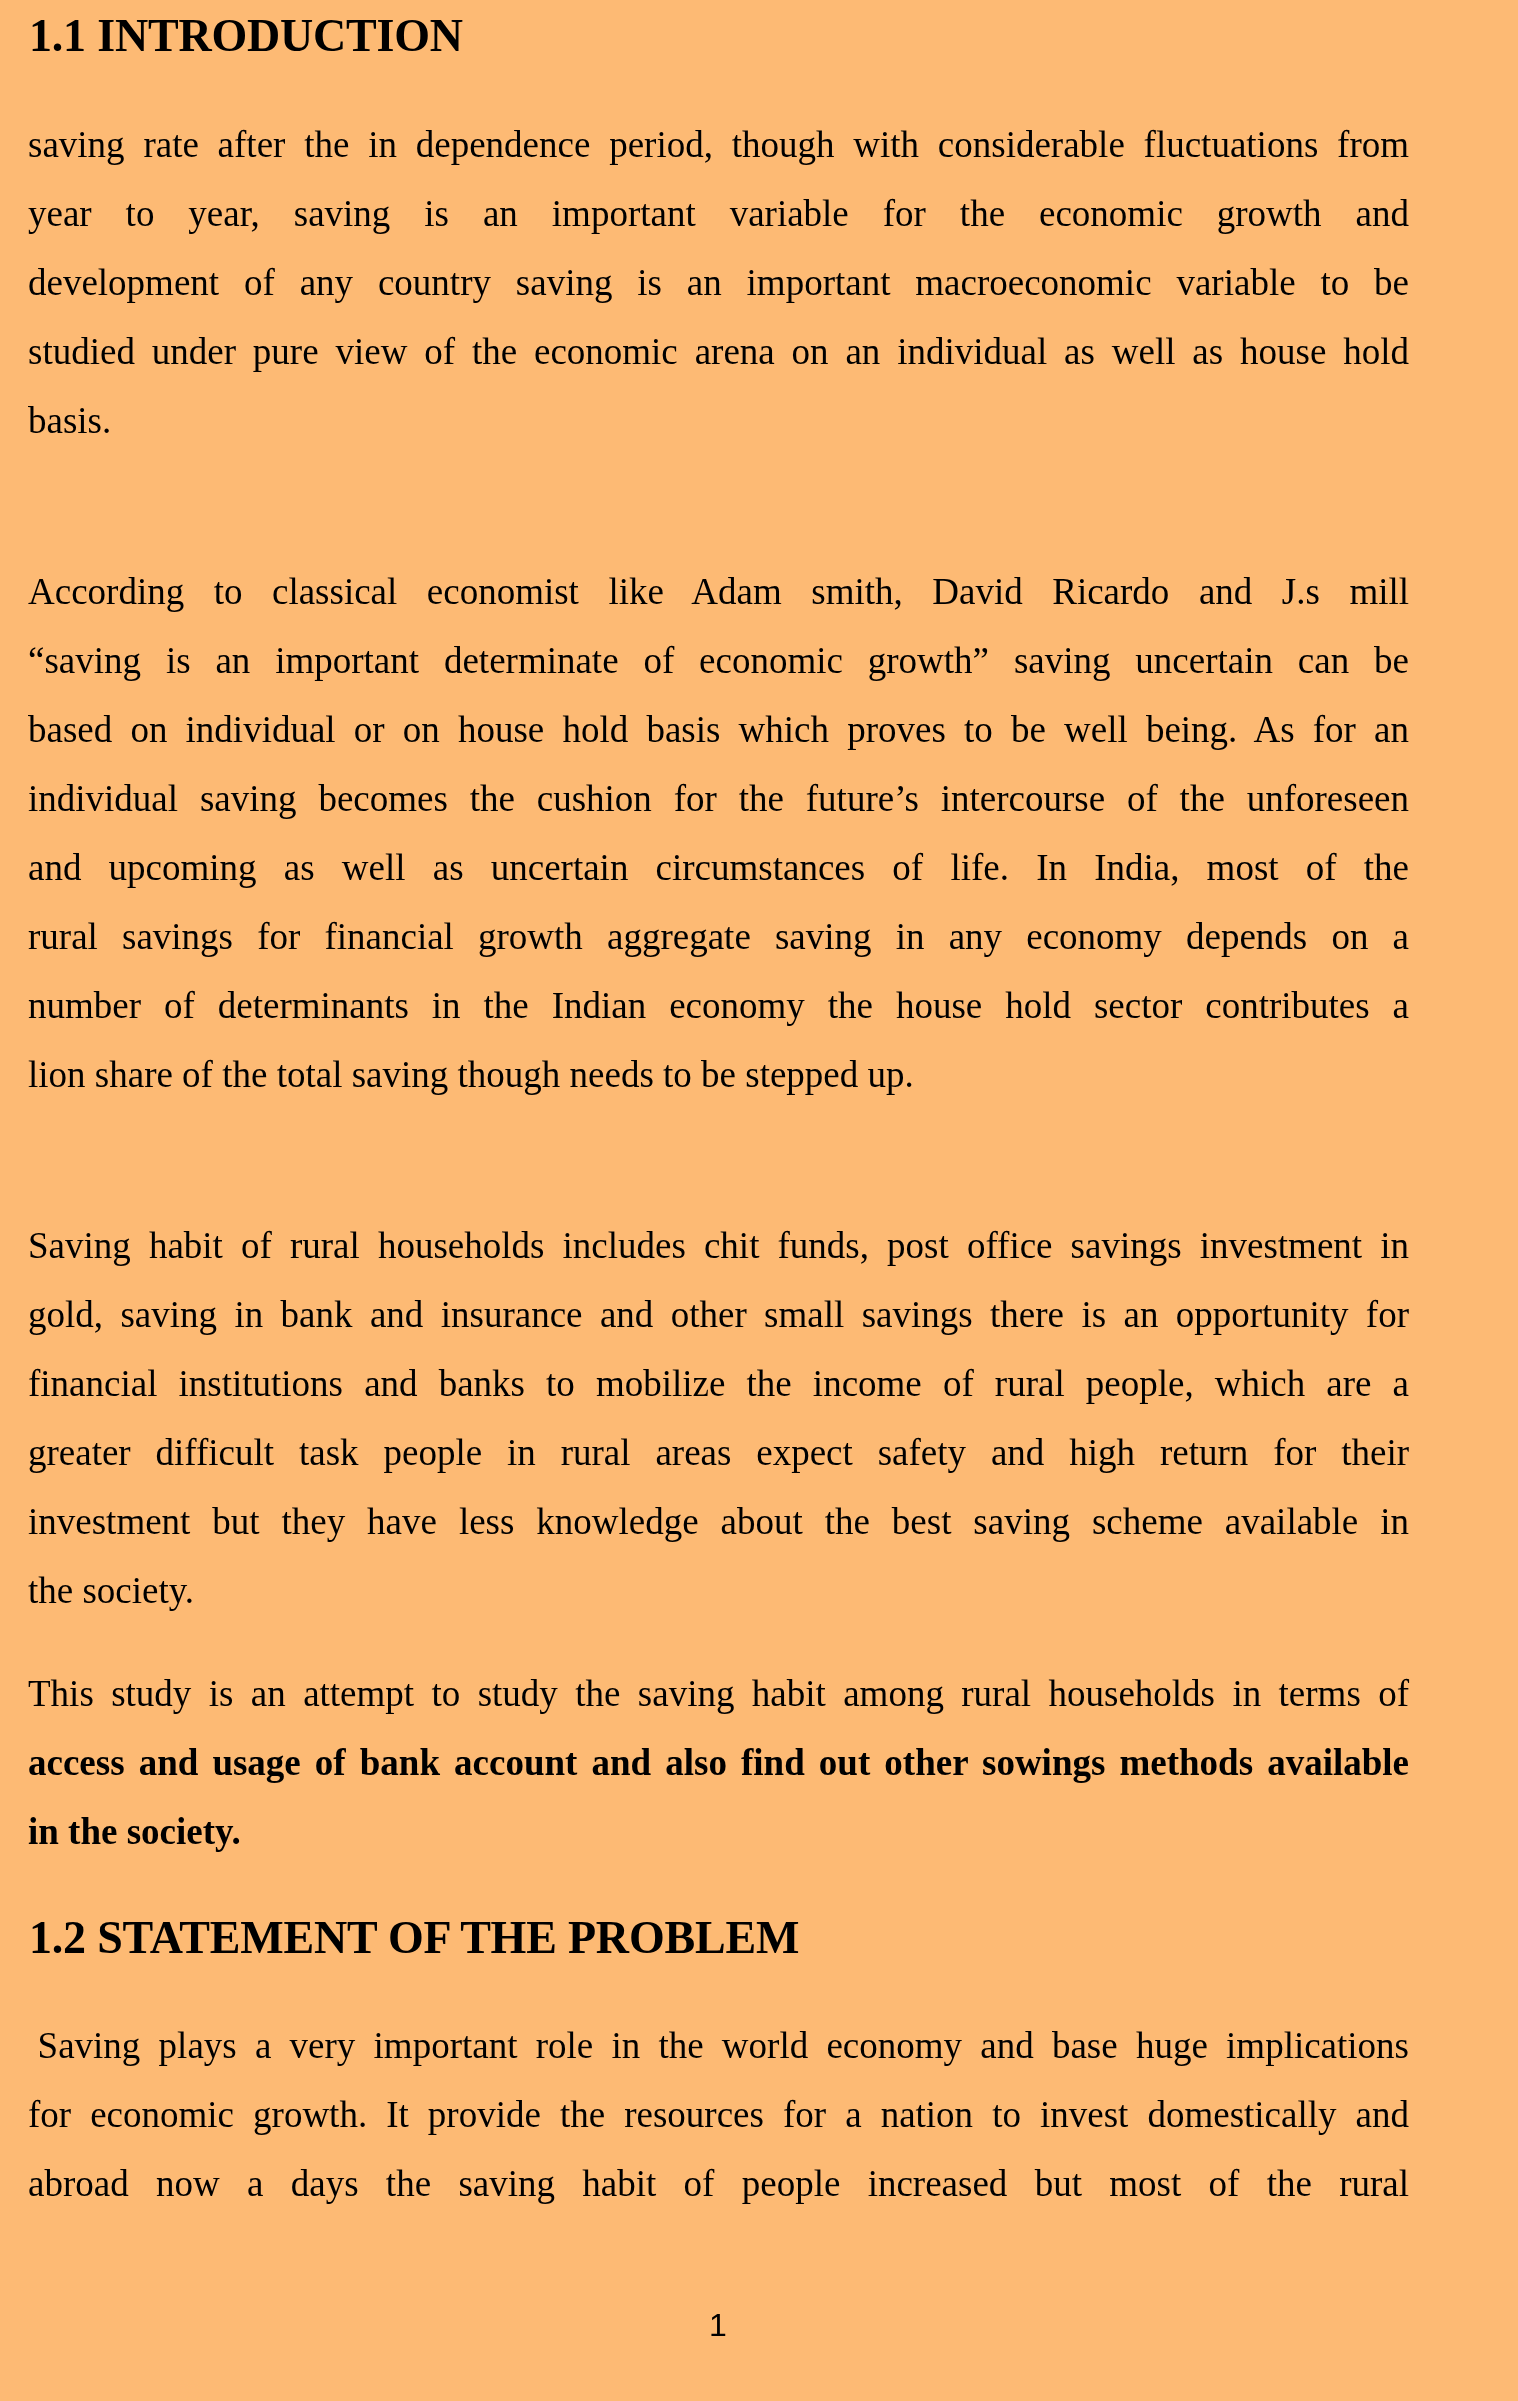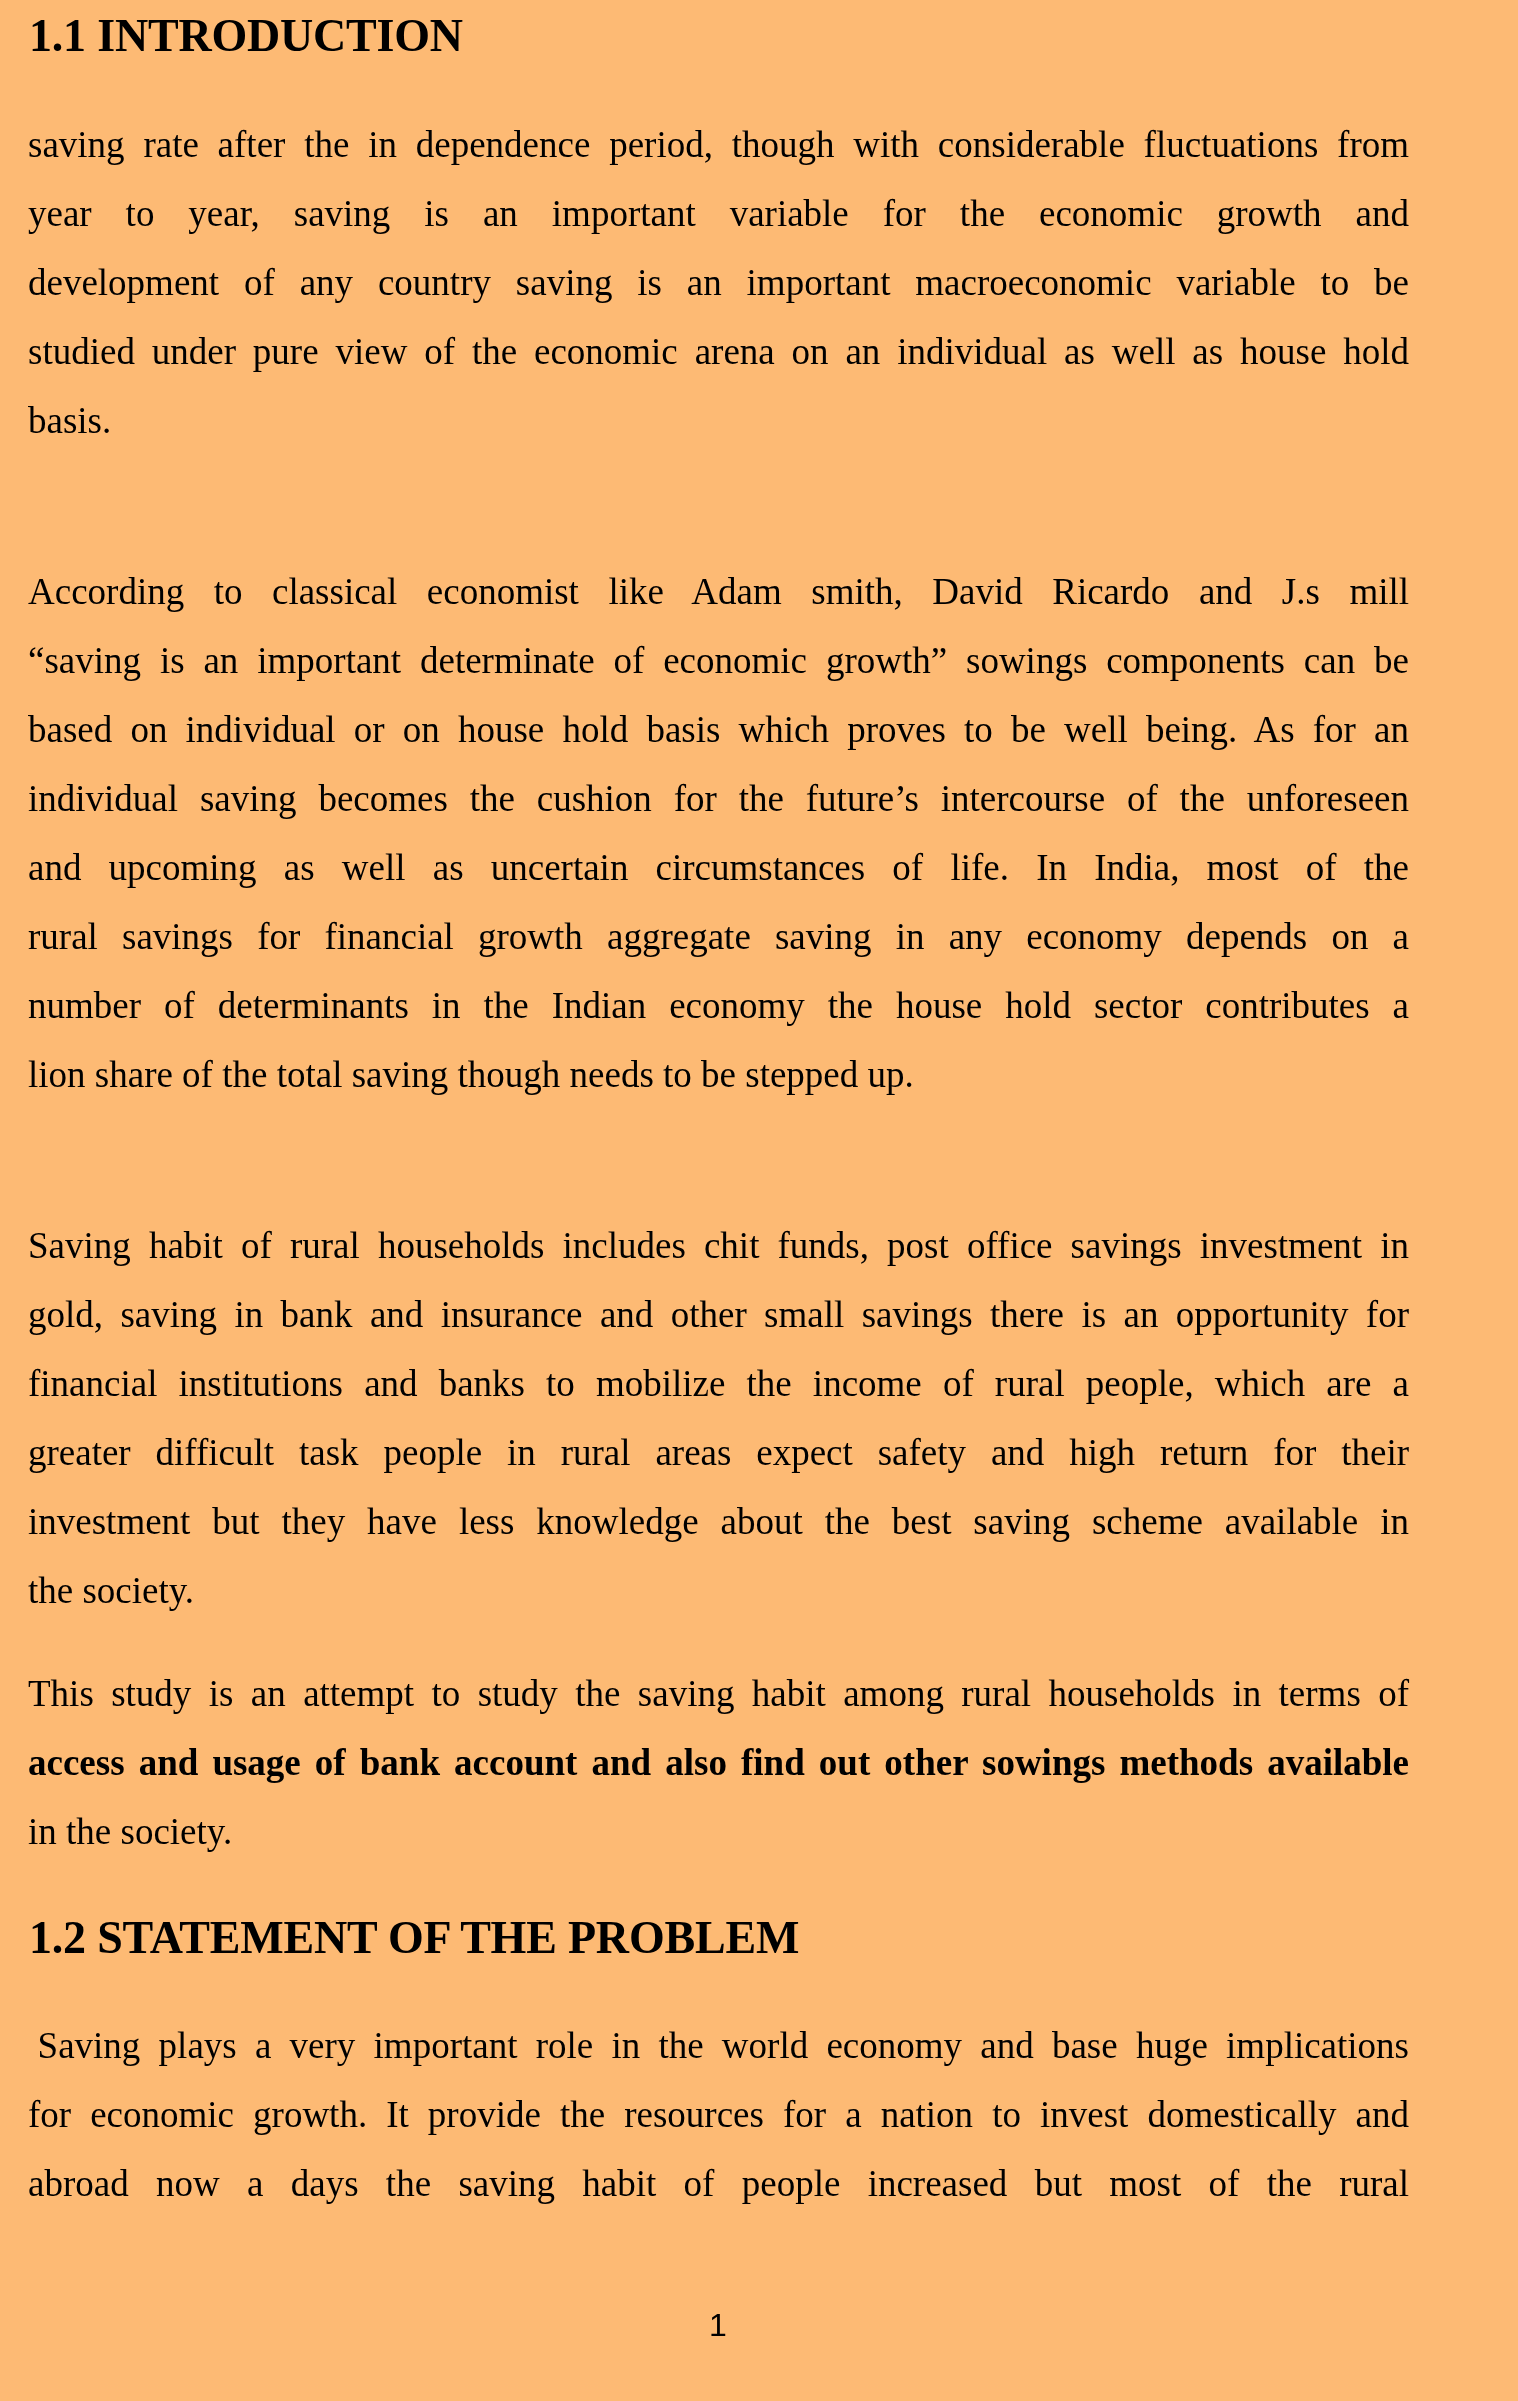--- a/index.html
+++ b/index.html
@@ -39,42 +39,42 @@
   <div class="para" style="top:110px;">
     <span class="line" style="white-space: normal;">saving rate after the in dependence period, though with considerable fluctuations from</span>
     <span class="line" style="white-space: normal;">year to year, saving is an important variable for the economic growth and</span>
     <span class="line" style="white-space: normal;">development of any country saving is an important macroeconomic variable to be</span>
     <span class="line" style="white-space: normal;">studied under pure view of the economic arena on an individual as well as house hold</span>
     <span class="line last" style="white-space: normal; font-family: Liberation Serif, serif;">basis.</span>
   </div>
 
   <div class="para" style="top:557px;">
     <span class="line" style="white-space: normal;">According to classical economist like Adam smith, David Ricardo and J.s mill</span>
-    <span class="line" style="white-space: normal;">“saving is an important determinate of economic growth” sowings components can be</span>
+    <span class="line" style="white-space: normal;">“saving is an important determinate of economic growth” saving uncertain can be</span>
     <span class="line" style="white-space: normal;">based on individual or on house hold basis which proves to be well being. As for an</span>
     <span class="line" style="white-space: normal;">individual saving becomes the cushion for the future’s intercourse of the unforeseen</span>
     <span class="line" style="white-space: normal;">and upcoming as well as uncertain circumstances of life. In India, most of the</span>
     <span class="line" style="white-space: normal;">rural savings for financial growth aggregate saving in any economy depends on a</span>
     <span class="line" style="white-space: normal;">number of determinants in the Indian economy the house hold sector contributes a</span>
     <span class="line last" style="white-space: normal;">lion share of the total saving though needs to be stepped up.</span>
   </div>
 
   <div class="para" style="top:1211px;">
     <span class="line" style="white-space: normal;">Saving habit of rural households includes chit funds, post office savings investment in</span>
     <span class="line" style="white-space: normal;">gold, saving in bank and insurance and other small savings there is an opportunity for</span>
     <span class="line" style="white-space: normal;">financial institutions and banks to mobilize the income of rural people, which are a</span>
     <span class="line" style="white-space: normal;">greater difficult task people in rural areas expect safety and high return for their</span>
     <span class="line" style="white-space: normal;">investment but they have less knowledge about the best saving scheme available in</span>
     <span class="line last" style="white-space: normal;">the society.</span>
   </div>
 
   <div class="para" style="top:1659px;">
     <span class="line" style="white-space: normal;">This study is an attempt to study the saving habit among rural households in terms of</span>
     <span class="line" style="white-space: normal; font-weight: bold;">access and usage of bank account and also find out other sowings methods available</span>
-    <span class="line last" style="white-space: normal;">in the society.</span>
+    <span class="line last" style="white-space: normal; font-weight: bold;">in the society.</span>
   </div>
 
   <h1 class="heading" style="top:1915px;">1.2 STATEMENT OF THE PROBLEM</h1>
 
   <div class="para" style="top:2011px;">
     <span class="line indent" style="white-space: normal;">Saving plays a very important role in the world economy and base huge implications</span>
     <span class="line" style="white-space: normal;">for economic growth. It provide the resources for a nation to invest domestically and</span>
     <span class="line" style="white-space: normal;">abroad now a days the saving habit of people increased but most of the rural</span>
   </div>
 

